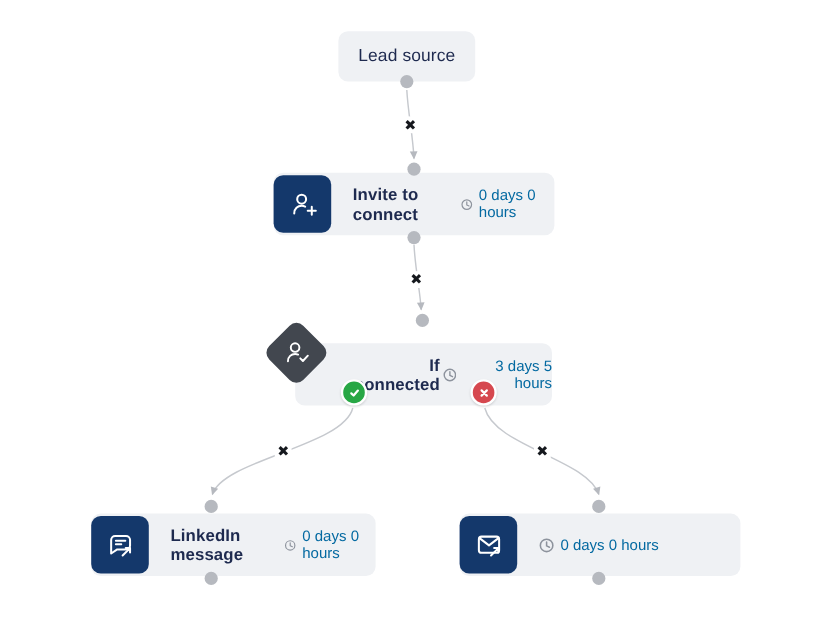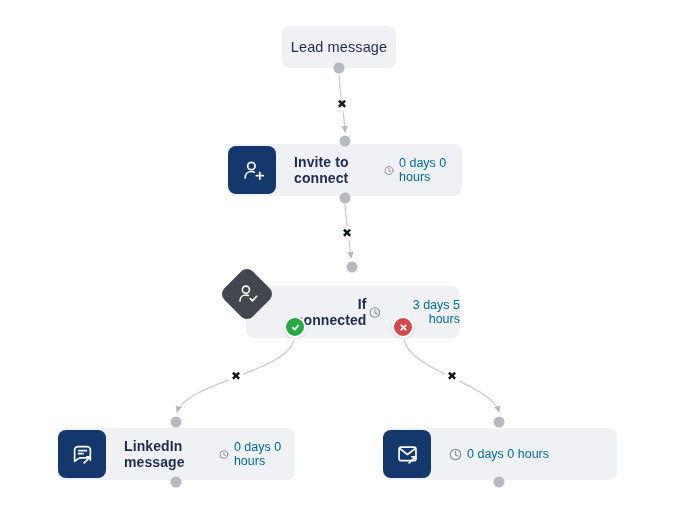--- a/index.html
+++ b/index.html
@@ -73,21 +73,21 @@
     <circle class="port" cx="345" cy="141" r="5.5"></circle>
     <circle class="port" cx="345" cy="198" r="5.5"></circle>
     <circle class="port" cx="352" cy="267" r="5.5"></circle>
     <circle class="port" cx="176" cy="422" r="5.5"></circle>
     <circle class="port" cx="176" cy="482" r="5.5"></circle>
     <circle class="port" cx="499" cy="422" r="5.5"></circle>
     <circle class="port" cx="499" cy="482" r="5.5"></circle>
   </svg>
 
   <div class="node lead" style="left:282px;top:26px;width:114px;">
-    <div class="node-title">Lead message</div>
+    <div class="node-title">Lead source</div>
   </div>
 
   <div class="node" style="left:228px;top:144px;width:234px;">
     <div class="node-icon">
       <svg viewBox="0 0 24 24">
         <circle cx="11" cy="8" r="3.3"></circle>
         <path d="M5.5,18.5 c0,-3.6 2.6,-5.6 5.5,-5.6 c0.9,0 1.8,0.2 2.6,0.6"></path>
         <path d="M15.5,16.6 h6 M18.5,13.6 v6"></path>
       </svg>
     </div>
@@ -127,21 +127,21 @@
     <svg viewBox="0 0 12 12">
       <path d="M3,6.3 L5.1,8.3 L9,3.8"></path>
     </svg>
   </div>
   <div class="badge red" style="left:392px;top:316px;">
     <svg viewBox="0 0 12 12">
       <path d="M3.6,3.6 L8.4,8.4 M8.4,3.6 L3.6,8.4"></path>
     </svg>
   </div>
 
-  <div class="node" style="left:58px;top:428px;width:237px;">
+  <div class="node" style="left:76px;top:428px;width:237px;">
     <div class="node-icon">
       <svg viewBox="0 0 24 24">
         <path d="M5,15.5 V8 a3,3 0 0 1 3,-3 h8 a3,3 0 0 1 3,3 v4 a3,3 0 0 1 -3,3 h-6.5 l-4.5,3 z"></path>
         <path d="M8.5,8.6 h7 M8.5,11.2 h4"></path>
         <path d="M13.5,19.5 L19,14 M15.8,14 H19 V17.2"></path>
       </svg>
     </div>
     <div class="node-text">
       <div class="node-title">LinkedIn message</div>
       <div class="node-delay">

